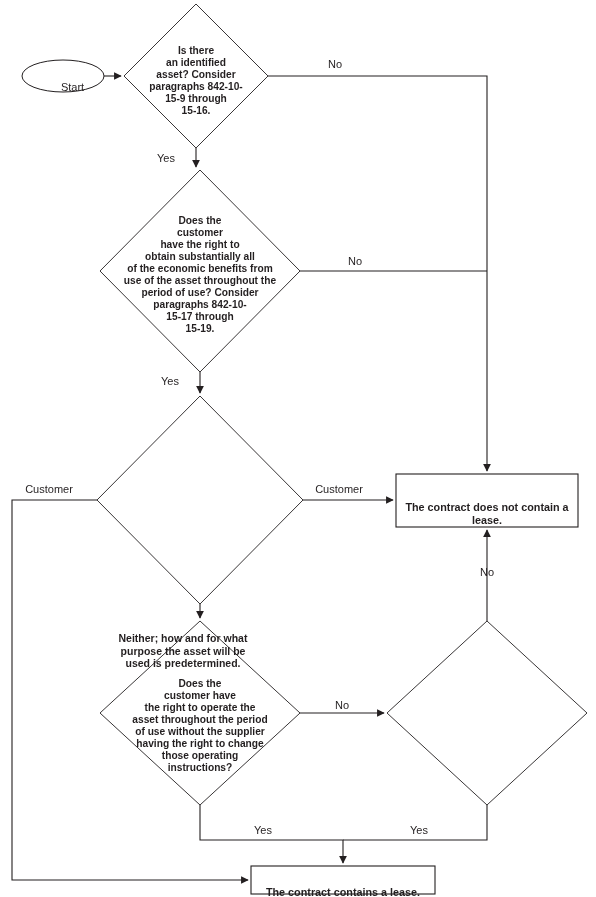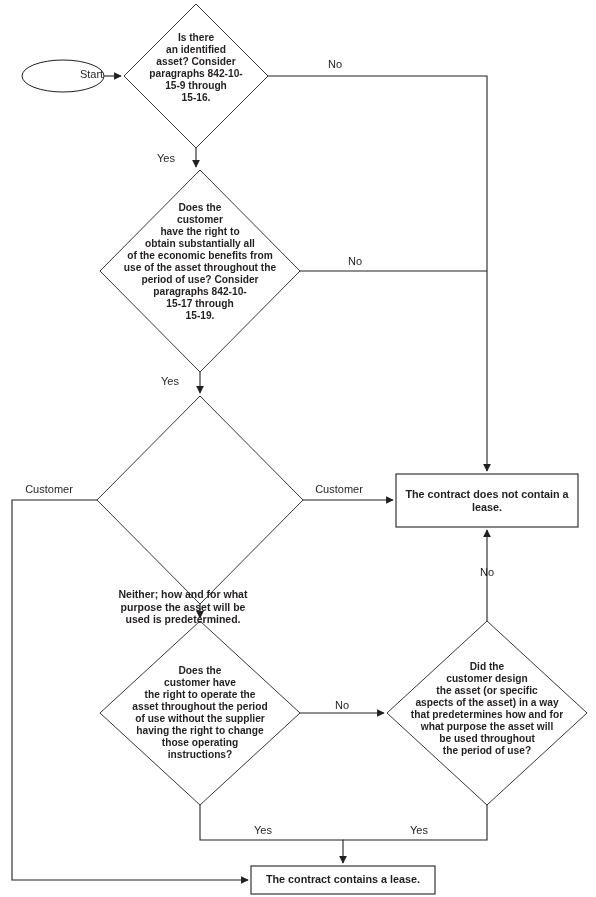--- a/index.html
+++ b/index.html
@@ -28,36 +28,38 @@
   }
   .node-text {
     position: absolute;
     color: #231f20;
     font-family: "Liberation Sans", sans-serif;
     text-align: center;
     line-height: 1.18;
     white-space: pre-line;
     pointer-events: none;
     font-weight: 700;
+    margin-top: 13px;
   }
   .edge-label {
     position: absolute;
     color: #231f20;
     font-family: "Liberation Sans", sans-serif;
     font-size: 11px;
     font-weight: 400;
     text-align: center;
     line-height: 1.2;
     white-space: pre-line;
     pointer-events: none;
   }
   .edge-label.multi {
     text-align: center;
     font-weight: 700;
     font-size: 10.5px;
+    margin-top: 44px;
   }
   .start-label {
     font-size: 11px;
     font-weight: 400;
   }
   .diamond-label {
     font-size: 10.2px;
   }
   .box-label {
     font-size: 10.8px;
@@ -117,21 +119,21 @@
 
       <path d="M 200 805 L 200 840 L 343 840 L 343 863" marker-end="url(#arrow)" stroke-width="1.1"></path>
 
       <path d="M 487 805 L 487 840 L 343 840" stroke-width="1.1"></path>
 
       <path d="M 487 621 L 487 530" marker-end="url(#arrow)" stroke-width="1.1"></path>
 
     </g>
   </svg>
 
-  <div class="node-text start-label" style="left:25px; top:68px; width:61px;padding-left:36px;">Start</div>
+  <div class="node-text start-label" style="left:6px; top:68px; width:61px;padding-left:36px;">Start</div>
 
   <div class="node-text diamond-label" style="left:128px; top:32px; width:136px;">Is there
 an identified
 asset? Consider
 paragraphs 842-10-
 15-9 through
 15-16.</div>
 
   <div class="node-text diamond-label" style="left:101px; top:202px; width:198px;">Does the
 customer
@@ -147,28 +149,20 @@
 
   <div class="node-text diamond-label" style="left:101px; top:665px; width:198px;">Does the
 customer have
 the right to operate the
 asset throughout the period
 of use without the supplier
 having the right to change
 those operating
 instructions?</div>
 
-  <div class="node-text diamond-label" style="left:388px; top:661px; width:198px;">Did the
-customer design
-the asset (or specific
-aspects of the asset) in a way
-that predetermines how and for
-what purpose the asset will
-be used throughout
-the period of use?</div>
 
   <div class="node-text box-label" style="left:255px; top:873px; width:176px;">The contract contains a lease.</div>
 
   <div class="node-text box-label" style="left:400px; top:488px; width:174px;">The contract does not contain a lease.</div>
 
   <div class="edge-label" style="left:310px; top:58px; width:50px;">No</div>
 
   <div class="edge-label" style="left:146px; top:152px; width:40px;">Yes</div>
 
   <div class="edge-label" style="left:330px; top:255px; width:50px;">No</div>

